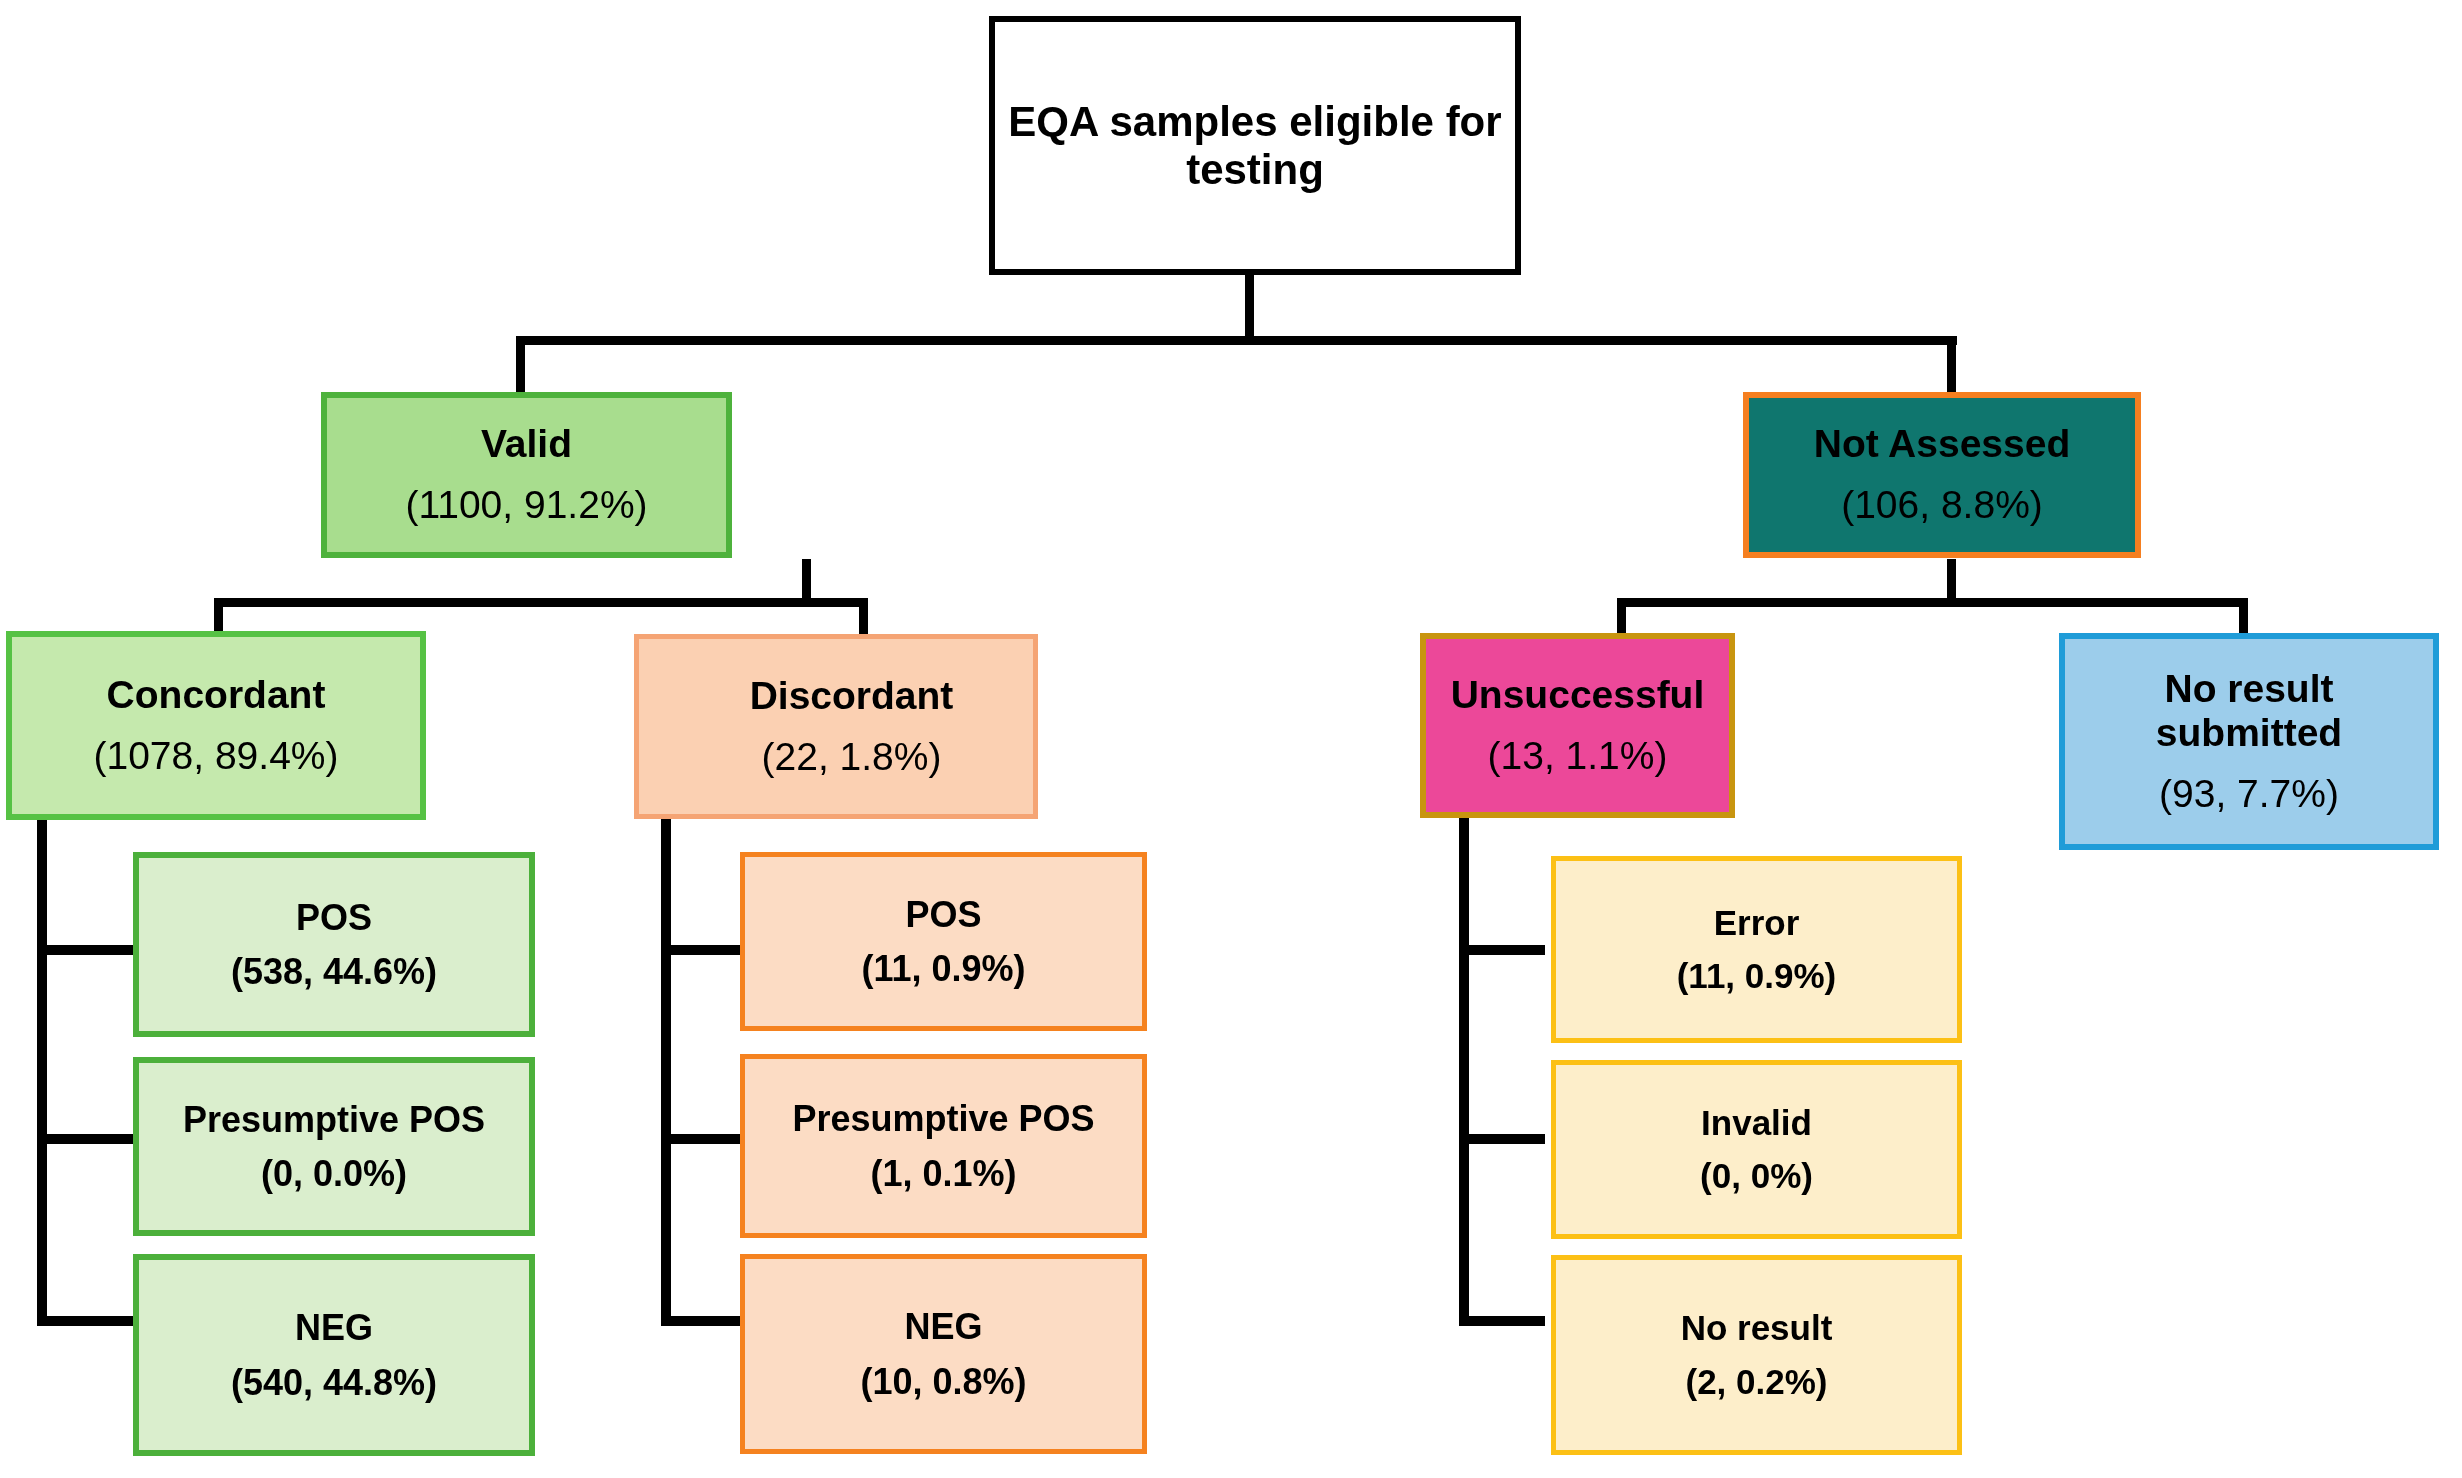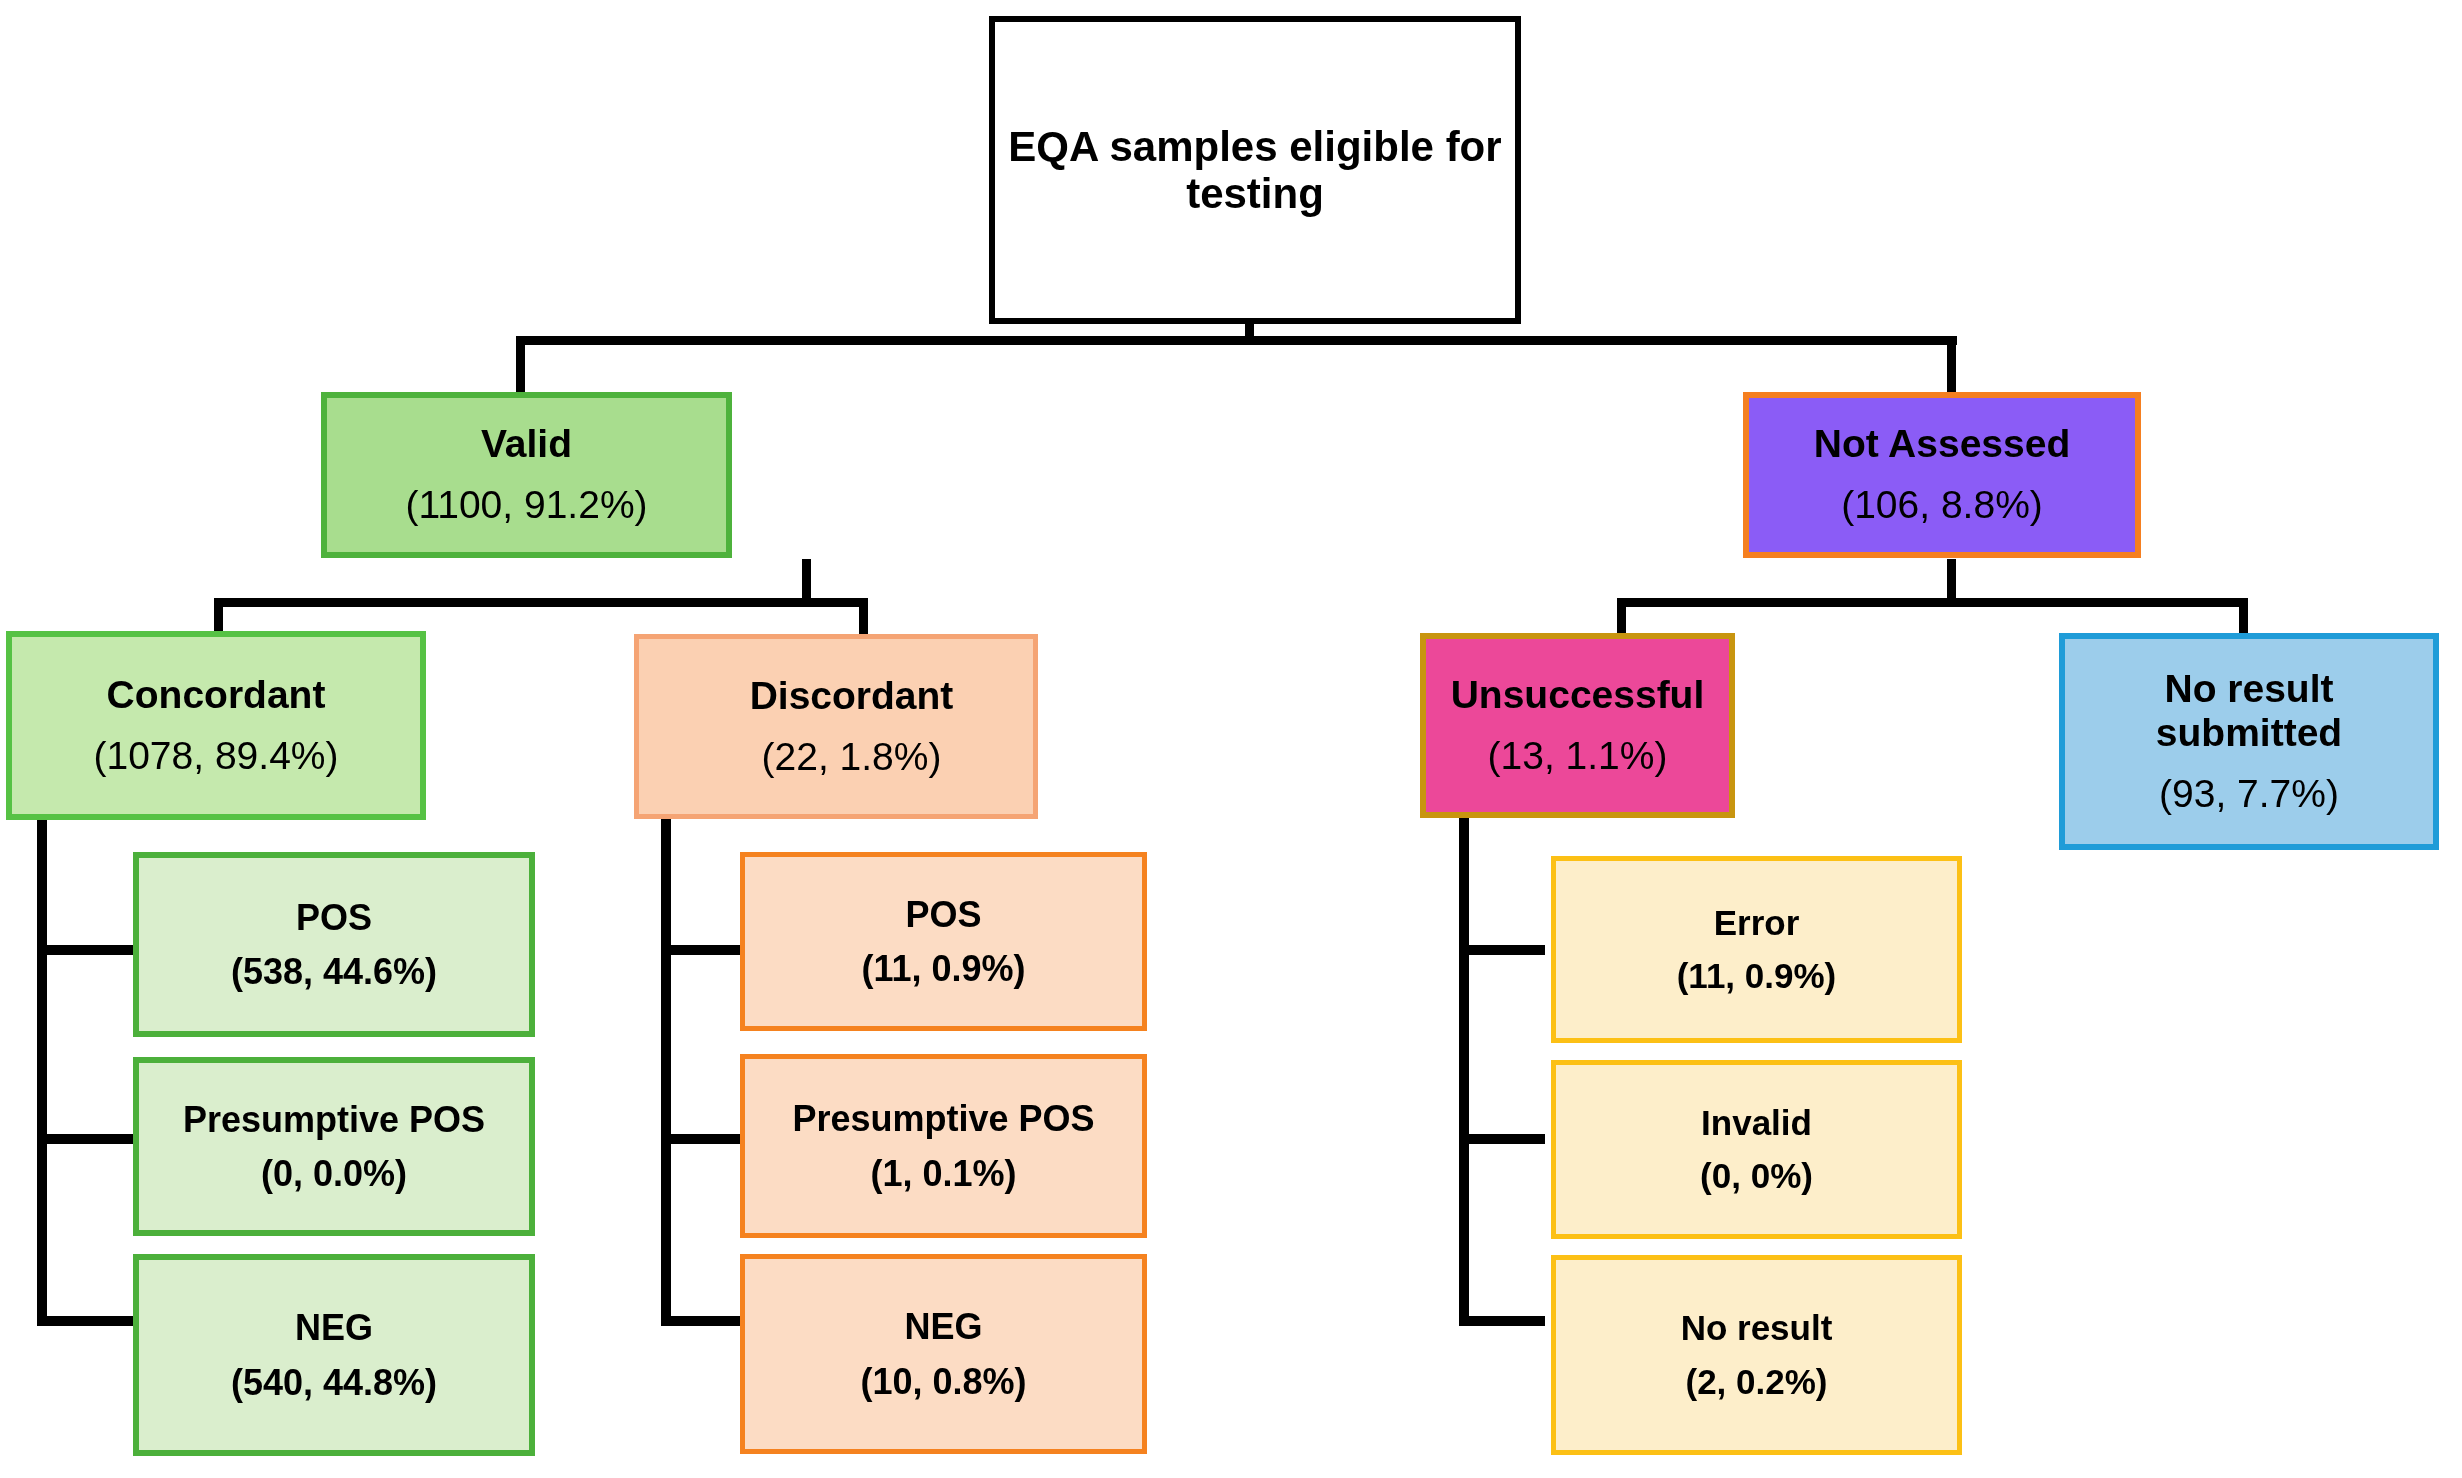--- a/index.html
+++ b/index.html
@@ -55,21 +55,21 @@
   .n-root .count i { font-style: italic; }
 
   
   .n-valid {
     background: #a8dd8e;
     border: 6px solid #4eb23c;
     font-size: 39px;
   }
   
   .n-notassessed {
-    background: #8b5cf6;
+    background: #0f766e;
     border: 6px solid #f57f20;
     font-size: 39px;
   }
   
   .n-concordant {
     background: #c5e9ad;
     border: 6.7px solid #56c244;
     font-size: 39px;
   }
   
@@ -150,21 +150,21 @@
   <div class="conn" style="left:661px; top:816px; width:9.7px; height:510px;"></div>
   <div class="conn" style="left:661px; top:945px; width:82px; height:9.7px;"></div>
   <div class="conn" style="left:661px; top:1134px; width:82px; height:9.7px;"></div>
   <div class="conn" style="left:661px; top:1316px; width:82px; height:9.7px;"></div>
 
   <div class="conn" style="left:1459px; top:816px; width:9.7px; height:510px;"></div>
   <div class="conn" style="left:1459px; top:945px; width:86px; height:9.7px;"></div>
   <div class="conn" style="left:1459px; top:1134px; width:86px; height:9.7px;"></div>
   <div class="conn" style="left:1459px; top:1316px; width:86px; height:9.7px;"></div>
 
-  <div class="node n-root" style="left:989px; top:16.4px; width:532px; height:308px;">
+  <div class="node n-root" style="left:989px; top:16.4px; width:532px; height:259px;">
     <div class="title">EQA samples eligible for</div>
     <div class="title">testing</div>
   </div>
 
   <div class="node n-valid" style="left:321px; top:392px; width:411px; height:166px;">
     <div class="title">Valid</div>
     <div class="count">(1100, 91.2%)</div>
   </div>
 
   <div class="node n-notassessed" style="left:1743px; top:392px; width:398px; height:166px;">

